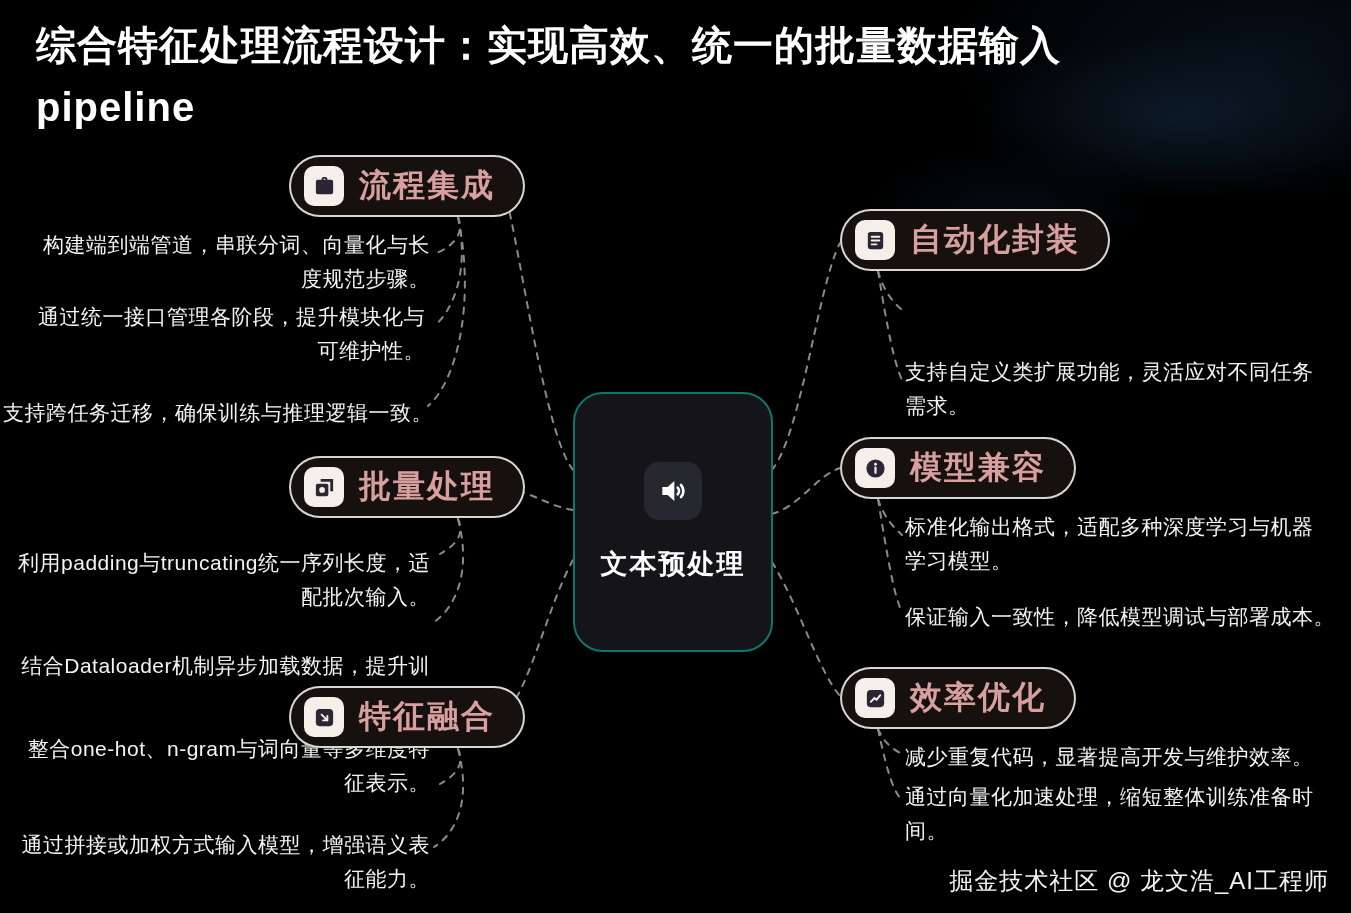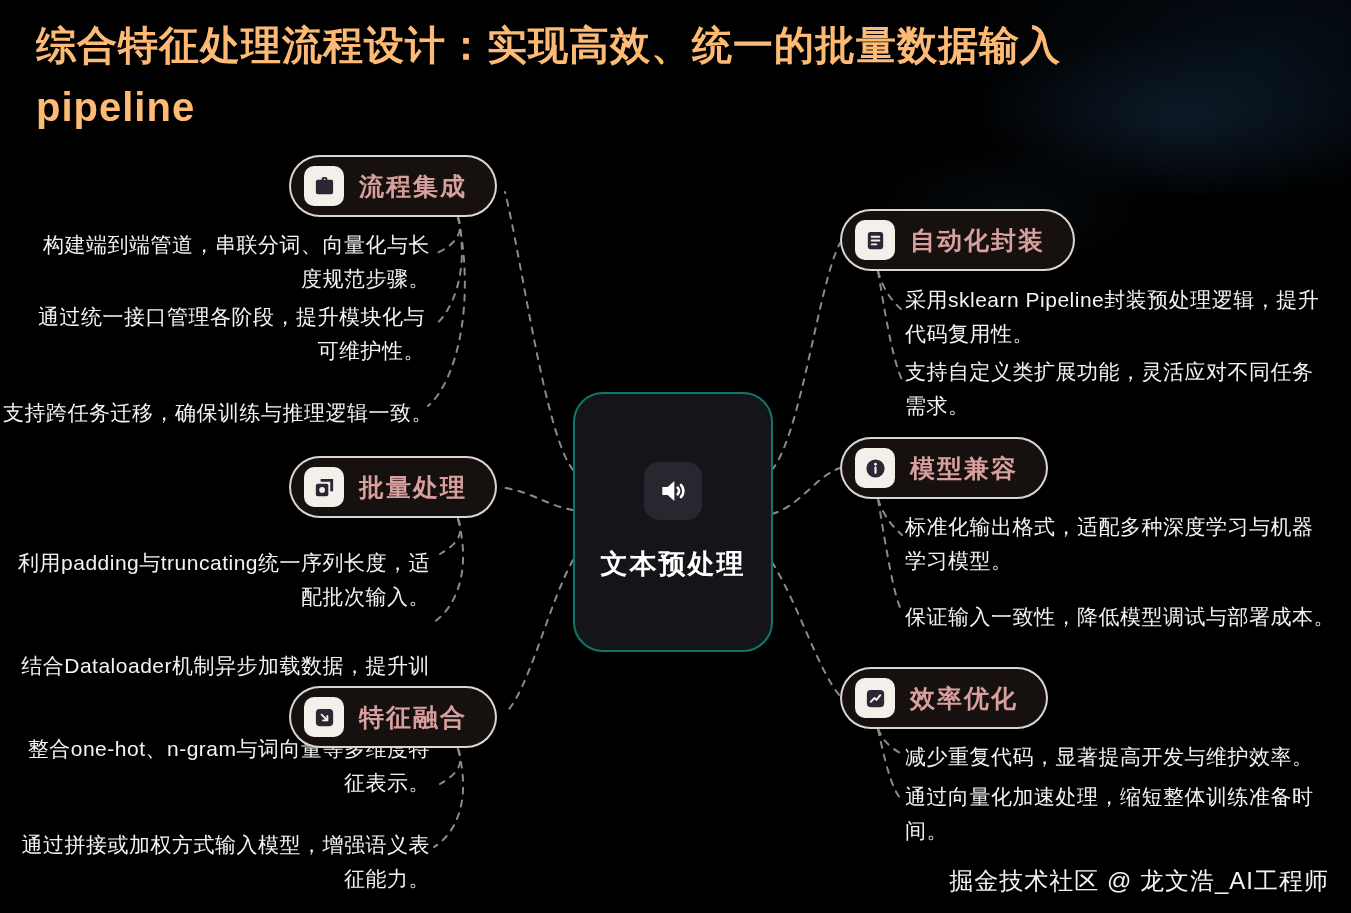--- a/index.html
+++ b/index.html
@@ -13,40 +13,40 @@
   .bg-photo {
     position:absolute; right:0; top:0; width:570px; height:260px;
     background:
       radial-gradient(ellipse 300px 120px at 70% 45%, rgba(20,40,60,.55), transparent 70%),
       radial-gradient(ellipse 420px 200px at 85% 20%, rgba(10,25,40,.6), transparent 75%),
       radial-gradient(ellipse 200px 90px at 40% 80%, rgba(15,30,45,.35), transparent 70%);
     pointer-events:none;
   }
   .title {
     position:absolute; left:36px; top:14px; width:1160px;
-    color:#fdba74; font-size:40px; font-weight:800; line-height:1.55;
+    color:#ffffff; font-size:40px; font-weight:800; line-height:1.55;
     letter-spacing:1px;
   }
   svg.connectors { position:absolute; left:0; top:0; width:1351px; height:913px; }
   .pill {
     position:absolute; height:62px;
     display:flex; align-items:center; gap:15px;
     padding:0 28px 0 13px;
     border:2px solid rgba(236,231,226,.92);
     border-radius:34px;
     background:#16110f;
   }
   .pill .icon-box {
     width:40px; height:40px; border-radius:10px;
     background:#f4efe9;
     display:flex; align-items:center; justify-content:center;
     flex:0 0 auto;
   }
   .pill .label {
-    font-size:25px; font-weight:bold; color:#d79f9d; letter-spacing:2px;
+    font-size:32px; font-weight:bold; color:#d79f9d; letter-spacing:2px;
     white-space:nowrap;
   }
   .center-node {
     position:absolute; left:573px; top:392px; width:200px; height:260px;
     background:#141419;
     border:2px solid #0f766e; border-radius:30px;
     display:flex; flex-direction:column; align-items:center; justify-content:center;
     gap:26px;
   }
   .center-node .icon-box {
@@ -112,21 +112,20 @@
   <div class="note ra" style="left:25px; top:228px; width:405px;font-family:Liberation Serif, serif;">构建端到端管道，串联分词、向量化与长度规范步骤。</div>
   <div class="note ra" style="left:20px; top:300px; width:405px;">通过统一接口管理各阶段，提升模块化与可维护性。</div>
   <div class="note ra nw" style="left:3px; top:396px; width:422px;">支持跨任务迁移，确保训练与推理逻辑一致。</div>
 
   <div class="note ra" style="left:18px; top:546px; width:412px;">利用padding与truncating统一序列长度，适配批次输入。</div>
   <div class="note ra" style="left:18px; top:602px; width:412px;margin-top:47px;">结合Dataloader机制异步加载数据，提升训练吞吐量。</div>
 
   <div class="note ra" style="left:25px; top:732px; width:405px;">整合one-hot、n-gram与词向量等多维度特征表示。</div>
   <div class="note ra" style="left:20px; top:828px; width:410px;">通过拼接或加权方式输入模型，增强语义表征能力。</div>
 
-  <div class="note" style="left:905px; top:283px; width:420px;">采用sklearn Pipeline封装预处理逻辑，提升代码复用性。</div>
   <div class="note" style="left:905px; top:355px; width:412px;">支持自定义类扩展功能，灵活应对不同任务需求。</div>
 
   <div class="note" style="left:905px; top:510px; width:422px;">标准化输出格式，适配多种深度学习与机器学习模型。</div>
   <div class="note nw" style="left:905px; top:600px; width:430px;text-align:center;">保证输入一致性，降低模型调试与部署成本。</div>
 
   <div class="note nw" style="left:905px; top:740px; width:430px;">减少重复代码，显著提高开发与维护效率。</div>
   <div class="note" style="left:905px; top:780px; width:422px;">通过向量化加速处理，缩短整体训练准备时间。</div>
 
   <div class="pill" style="left:289px; top:155px;">
     <span class="icon-box">

